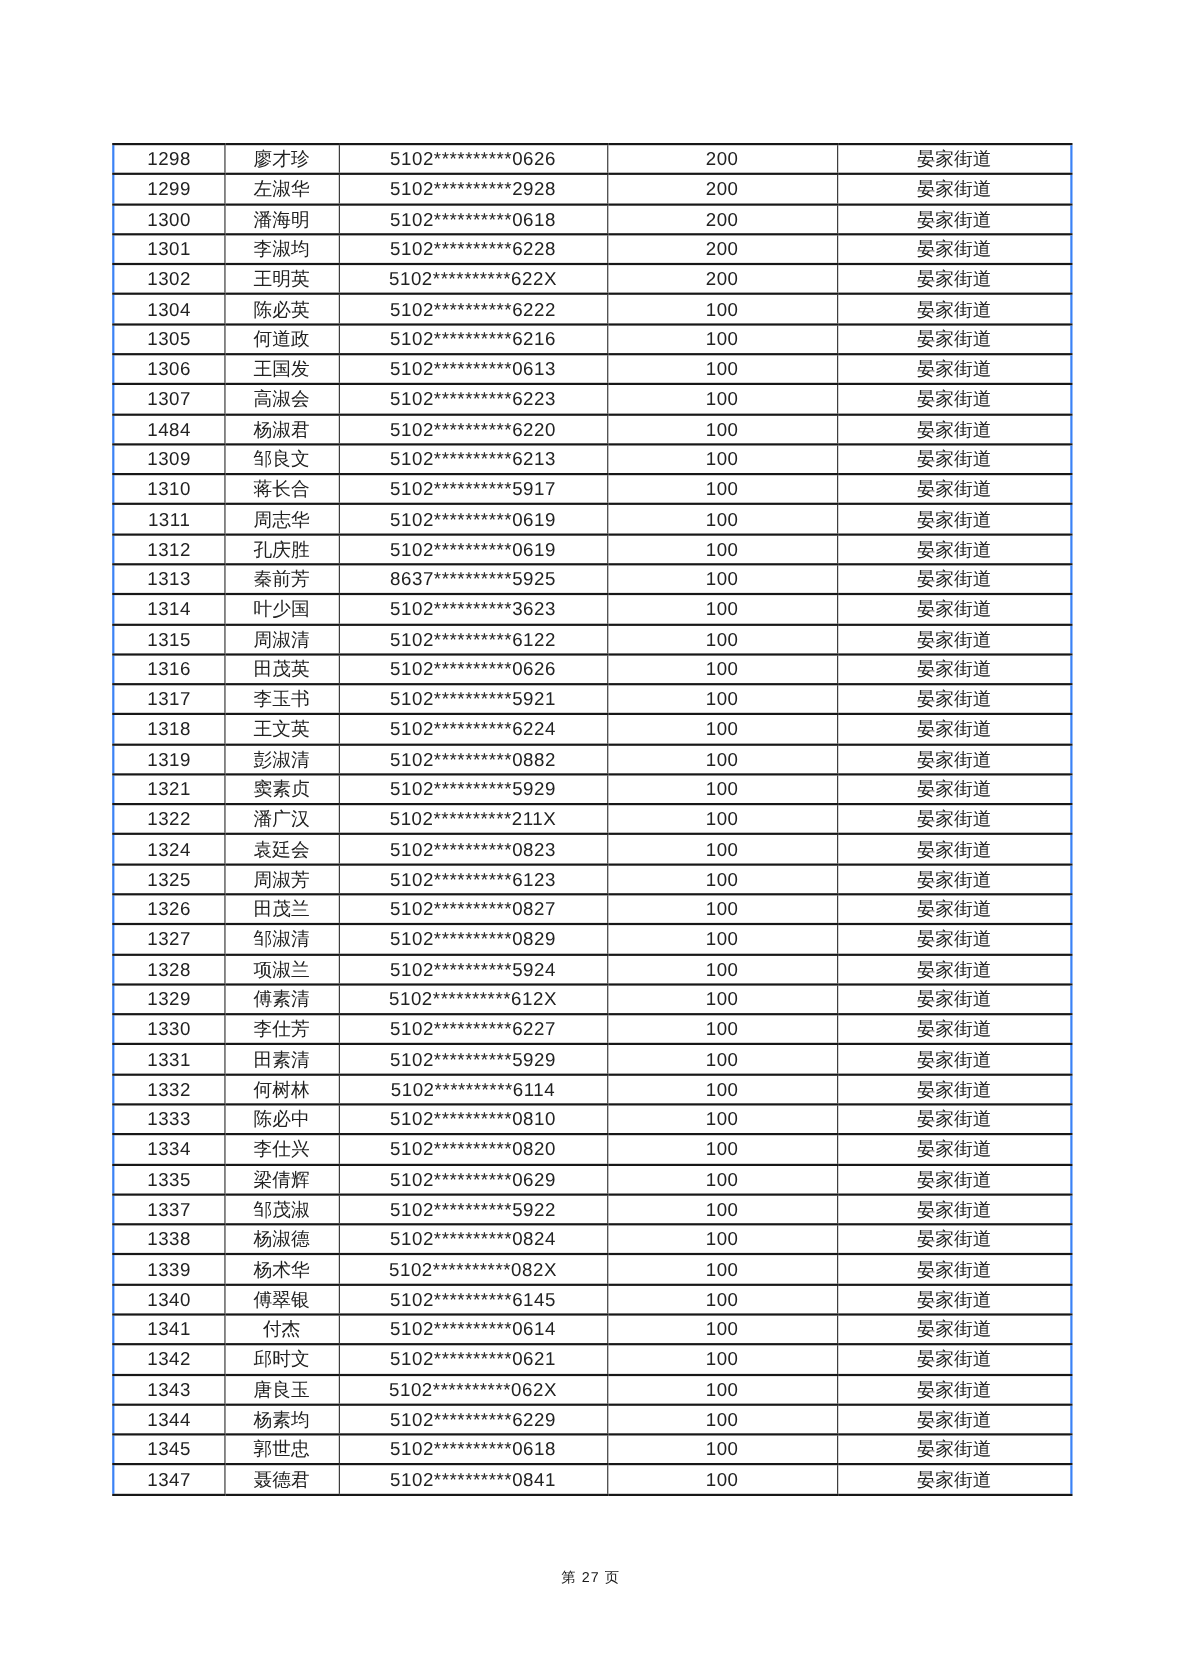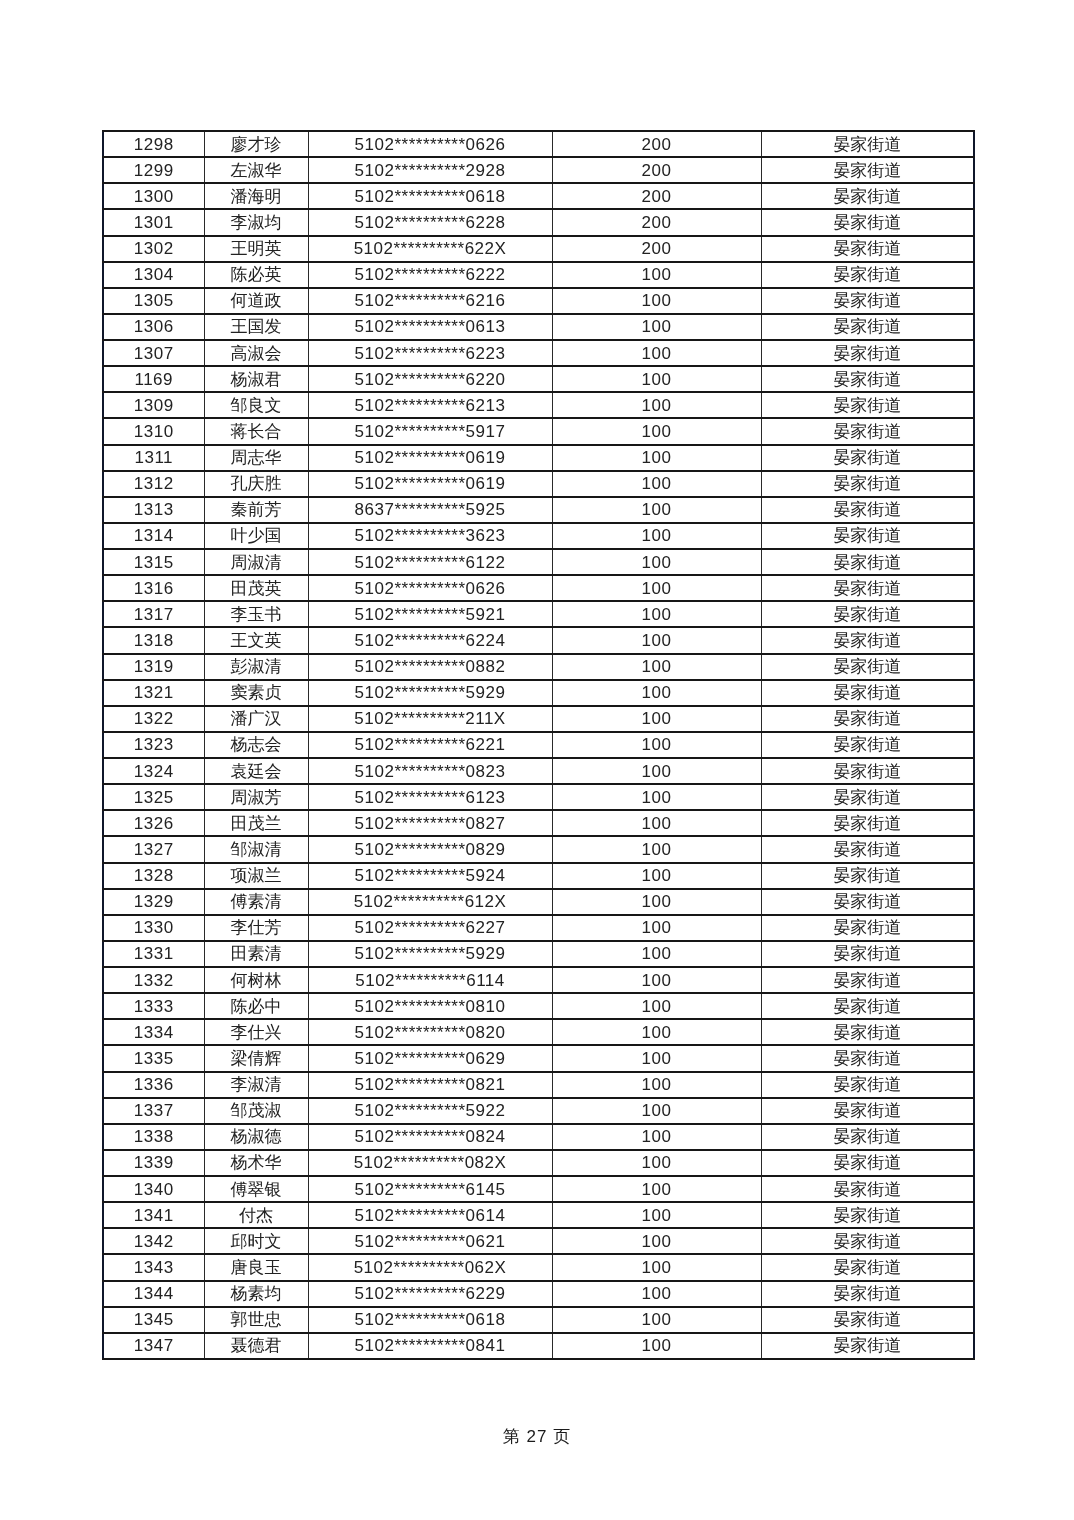--- a/index.html
+++ b/index.html
@@ -17,21 +17,21 @@
     overflow: hidden;
   }
   table.roster {
     position: absolute;
     left: 102px;
     top: 130px;
     width: 871px;
     height: 1230px;
     border-collapse: collapse;
     table-layout: fixed;
-    border: 2px solid #0f172a;
+    border: 2px solid #3b82f6;
   }
   table.roster td {
     border-top: 2px solid #171717;
     border-bottom: 2px solid #171717;
     border-left: 1px solid #2a2a2a;
     border-right: 1px solid #2a2a2a;
     text-align: center;
     vertical-align: middle;
     font-size: 17px;
     line-height: 1;
@@ -48,21 +48,21 @@
   table.roster td.cell-no,
   table.roster td.cell-amount {
     letter-spacing: 0.5px;
   }
   .footer {
     position: absolute;
     left: 0;
     top: 1425px;
     width: 100%;
     text-align: center;
-    font-size: 17px;
+    font-size: 13px;
     color: #1b1b1b;
     letter-spacing: 1px;
   }
 </style>
 </head>
 <body>
 
 <div class="page">
 
   <table class="roster">
@@ -131,21 +131,21 @@
           <td class="cell-district">晏家街道</td>
         </tr>
         <tr>
           <td class="cell-no">1307</td>
           <td class="cell-name">高淑会</td>
           <td class="cell-id">5102**********6223</td>
           <td class="cell-amount">100</td>
           <td class="cell-district">晏家街道</td>
         </tr>
         <tr>
-          <td class="cell-no">1169</td>
+          <td class="cell-no">1484</td>
           <td class="cell-name">杨淑君</td>
           <td class="cell-id">5102**********6220</td>
           <td class="cell-amount">100</td>
           <td class="cell-district">晏家街道</td>
         </tr>
         <tr>
           <td class="cell-no">1309</td>
           <td class="cell-name">邹良文</td>
           <td class="cell-id">5102**********6213</td>
           <td class="cell-amount">100</td>
@@ -229,27 +229,20 @@
           <td class="cell-district">晏家街道</td>
         </tr>
         <tr>
           <td class="cell-no">1322</td>
           <td class="cell-name">潘广汉</td>
           <td class="cell-id">5102**********211X</td>
           <td class="cell-amount">100</td>
           <td class="cell-district">晏家街道</td>
         </tr>
         <tr>
-          <td class="cell-no">1323</td>
-          <td class="cell-name">杨志会</td>
-          <td class="cell-id">5102**********6221</td>
-          <td class="cell-amount">100</td>
-          <td class="cell-district">晏家街道</td>
-        </tr>
-        <tr>
           <td class="cell-no">1324</td>
           <td class="cell-name">袁廷会</td>
           <td class="cell-id">5102**********0823</td>
           <td class="cell-amount">100</td>
           <td class="cell-district">晏家街道</td>
         </tr>
         <tr>
           <td class="cell-no">1325</td>
           <td class="cell-name">周淑芳</td>
           <td class="cell-id">5102**********6123</td>
@@ -320,27 +313,20 @@
           <td class="cell-district">晏家街道</td>
         </tr>
         <tr>
           <td class="cell-no">1335</td>
           <td class="cell-name">梁倩辉</td>
           <td class="cell-id">5102**********0629</td>
           <td class="cell-amount">100</td>
           <td class="cell-district">晏家街道</td>
         </tr>
         <tr>
-          <td class="cell-no">1336</td>
-          <td class="cell-name">李淑清</td>
-          <td class="cell-id">5102**********0821</td>
-          <td class="cell-amount">100</td>
-          <td class="cell-district">晏家街道</td>
-        </tr>
-        <tr>
           <td class="cell-no">1337</td>
           <td class="cell-name">邹茂淑</td>
           <td class="cell-id">5102**********5922</td>
           <td class="cell-amount">100</td>
           <td class="cell-district">晏家街道</td>
         </tr>
         <tr>
           <td class="cell-no">1338</td>
           <td class="cell-name">杨淑德</td>
           <td class="cell-id">5102**********0824</td>

